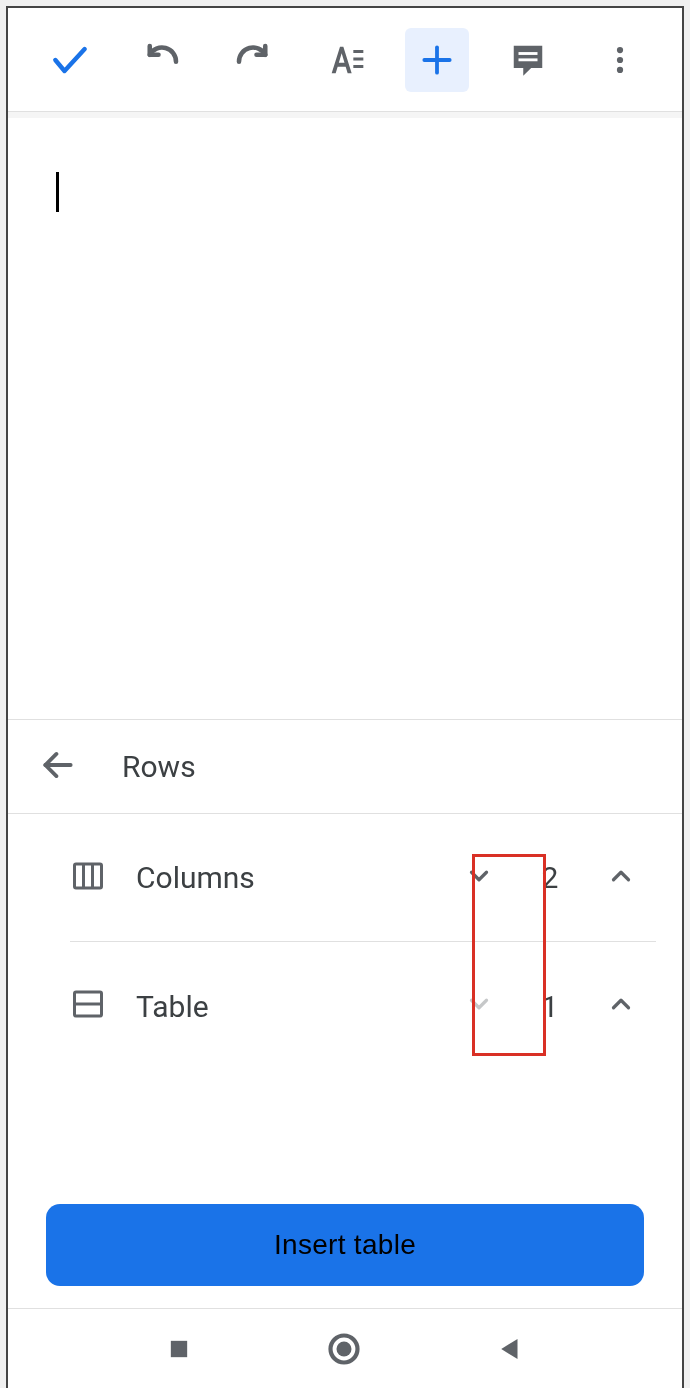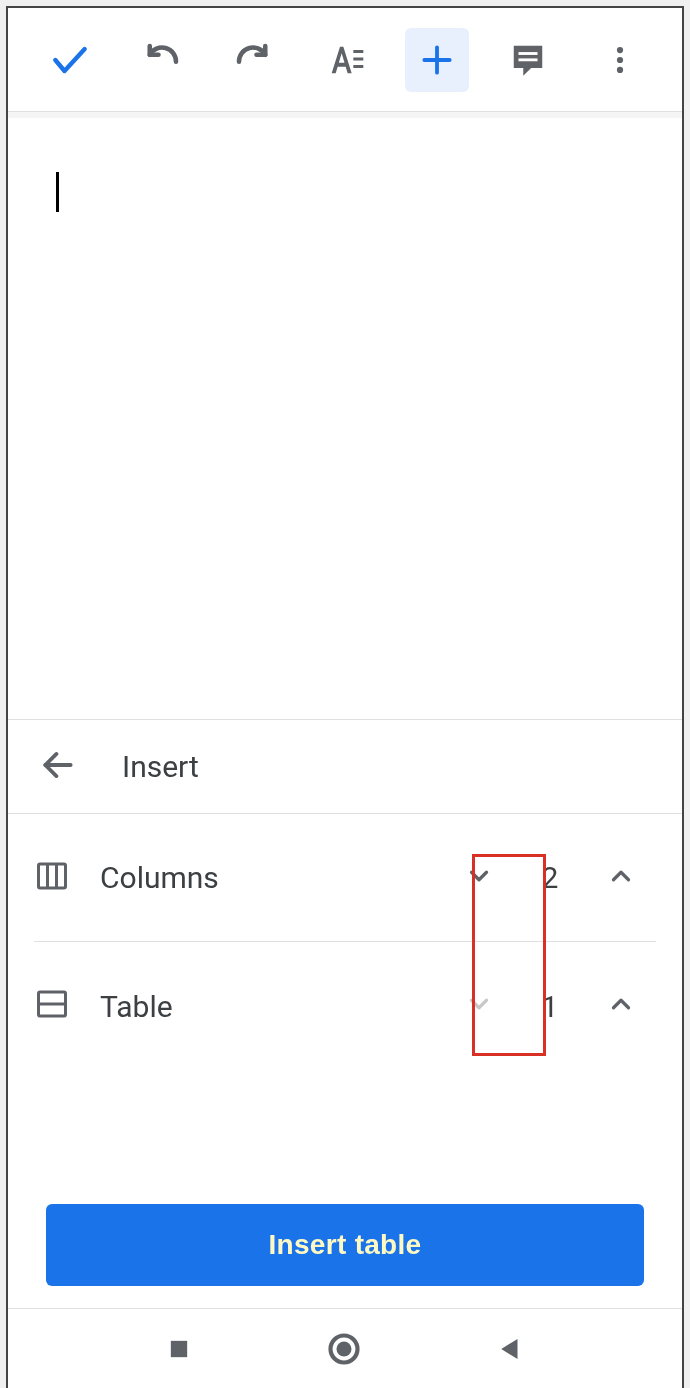--- a/index.html
+++ b/index.html
@@ -56,20 +56,21 @@
     display:flex; align-items:center;
     padding:0 26px;
     border-bottom:1px solid #e0e0e0;
   }
   .sheet-header .title {
     font-size:30px; color:#3c4043; margin-left:40px;
   }
   
   .cfg {
     padding:0 26px;
+    margin-left:36px;
   }
   .cfg-row {
     height:128px;
     display:flex; align-items:center;
     border-bottom:1px solid #e0e0e0;
   }
   .cfg-row:last-child { border-bottom:none; }
   .cfg-row .lbl {
     font-size:30px; color:#3c4043; margin-left:30px;
   }
@@ -86,22 +87,22 @@
     font-size:30px; color:#3c4043;
   }
   .disabled svg { opacity:0.35; }
   
   .insert-area {
     position:absolute; left:0; right:0; bottom:106px;
     padding:0 38px;
   }
   .insert-btn {
     width:100%; height:82px;
-    background:#1a73e8; border:none; border-radius:6px;
-    color:#fef9c3; font-size:28px; font-weight:700;
+    background:#1a73e8; border:none; border-radius:14px;
+    color:#000000; font-size:28px; font-weight:400;
     letter-spacing:0.3px;
   }
   
   .navbar {
     position:absolute; left:0; right:0; bottom:0;
     height:84px; border-top:1px solid #e0e0e0;
     display:flex; align-items:center; justify-content:space-around;
     padding:0 90px;
   }
   
@@ -184,21 +185,21 @@
 
   <div class="sheet-header">
     <div style="width:48px;height:48px;display:flex;align-items:center;justify-content:center;">
       <span>
         <svg width="38" height="38" viewBox="0 0 24 24" fill="none" stroke="#5f6368" stroke-width="2.4" stroke-linecap="round" stroke-linejoin="round">
             <line x1="20" y1="12" x2="4" y2="12"></line>
             <polyline points="11 5 4 12 11 19"></polyline>
           </svg>
       </span>
     </div>
-    <div class="title">Insert</div>
+    <div class="title">Rows</div>
   </div>
 
   <div class="cfg">
 
     <div class="cfg-row">
       <span>
         <svg width="36" height="36" viewBox="0 0 24 24" fill="none" stroke="#5f6368" stroke-width="2">
             <rect x="3" y="4" width="18" height="16" rx="1"></rect>
             <line x1="9" y1="4" x2="9" y2="20"></line>
             <line x1="15" y1="4" x2="15" y2="20"></line>

